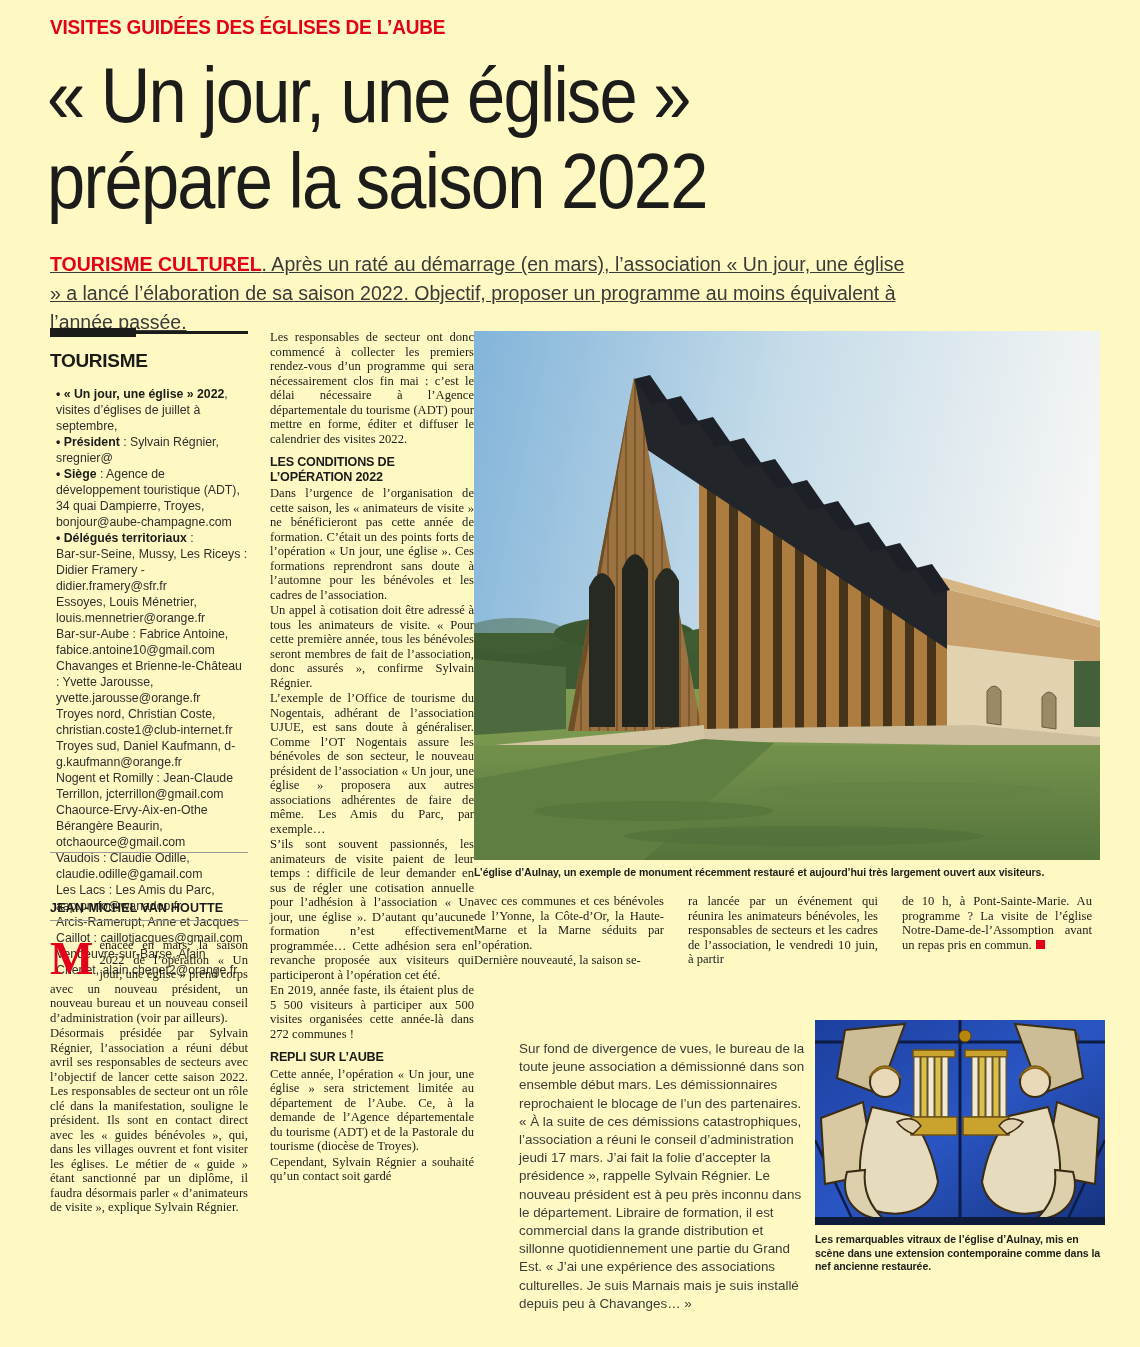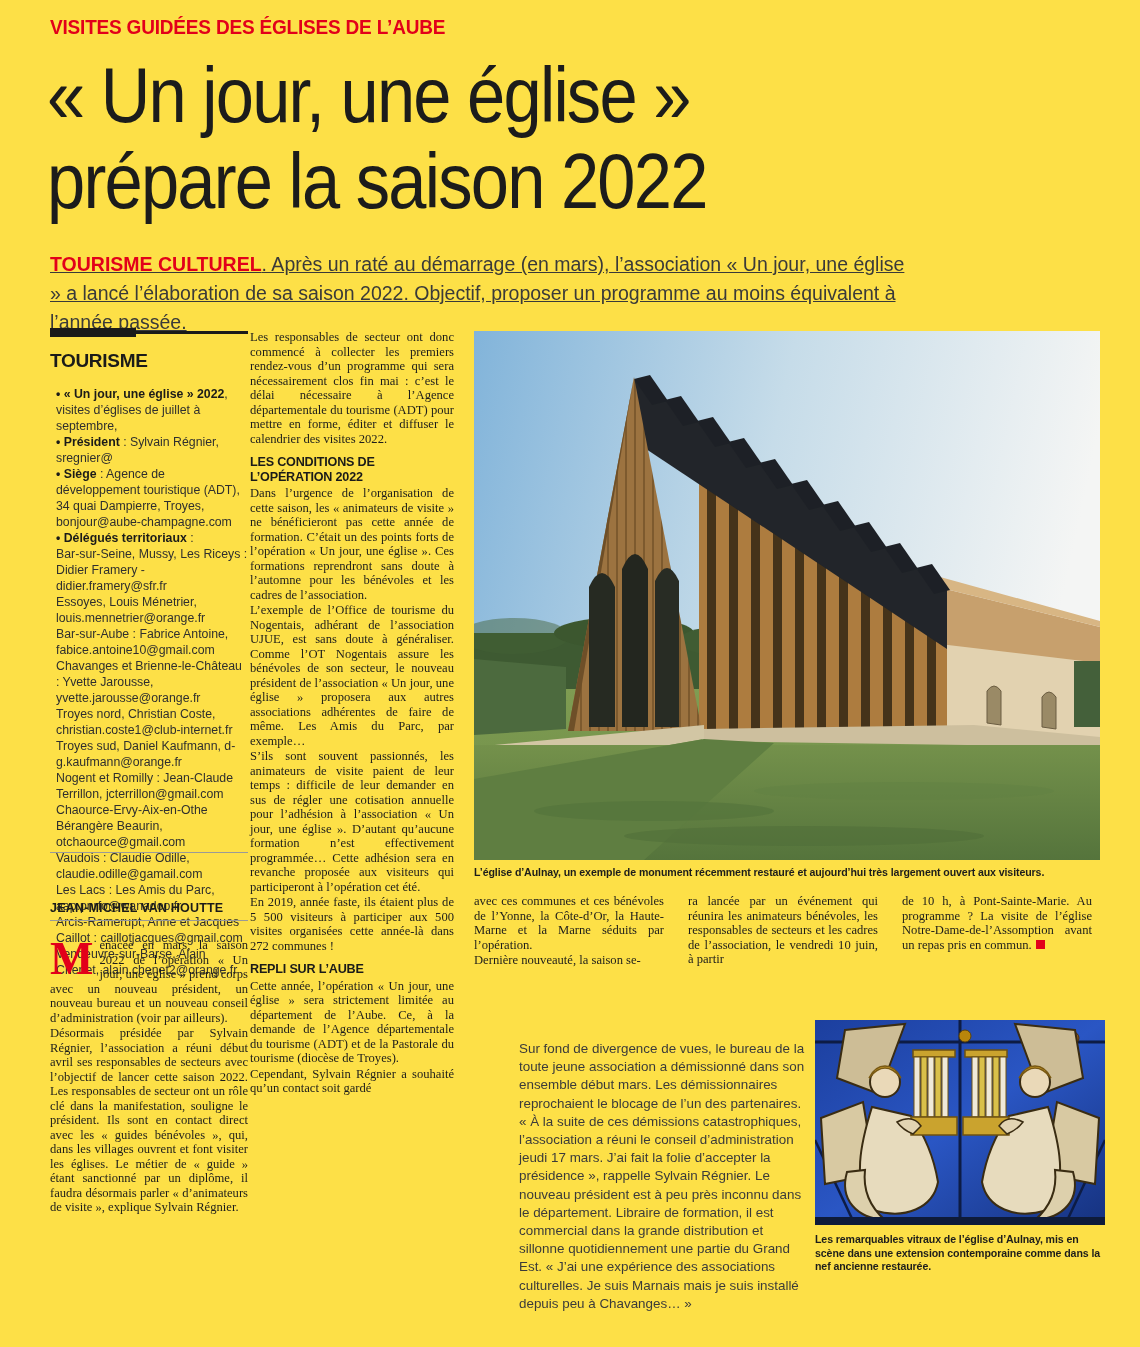--- a/index.html
+++ b/index.html
@@ -1,16 +1,16 @@
 <!DOCTYPE html>
 <html lang="fr"><head>
 <meta charset="utf-8">
 <style>
   html,body{margin:0;padding:0;background:#fff;}
-  #page{position:relative;width:1140px;height:1347px;background:#fde047;overflow:hidden;
+  #page{position:relative;width:1140px;height:1347px;background:#fef9c3;overflow:hidden;
         font-family:"Liberation Sans",sans-serif;color:#1d1d1b;}
   .abs{position:absolute;}
 
   
   .kicker{left:50px;top:16px;font-size:20px;font-weight:800;color:#e2001a;
           letter-spacing:-0.2px;transform:scaleX(.95);transform-origin:0 0;}
   .headline{left:47px;top:52px;font-size:78px;line-height:86px;font-weight:400;
             color:#1c1c1b;letter-spacing:-2px;transform:scaleX(.88);transform-origin:0 0;white-space:nowrap;}
   .lede{left:50px;top:250px;width:860px;font-size:19.5px;line-height:29px;color:#3a3a39;text-decoration:underline;}
   .lede .label{color:#e2001a;font-weight:800;}
@@ -25,21 +25,21 @@
   .pq-item b{font-weight:700;color:#1b1b19;}
 
   .rule{left:50px;width:198px;height:1px;background:#9a9a98;}
   .byline{left:50px;top:901px;font-size:12.5px;font-weight:800;letter-spacing:.2px;color:#1b1b19;}
 
   
   .bodycol{font-family:"Liberation Serif",serif;font-size:12.6px;line-height:14.5px;
            text-align:justify;color:#1d1d1b;}
   .bodycol p{margin:0 0 1px 0;}
   .col1{left:50px;top:938px;width:198px;}
-  .col2{left:250px;top:330px;width:204px;}
+  .col2{left:270px;top:330px;width:204px;}
   .col3{left:474px;top:894px;width:190px;}
   .col4{left:688px;top:894px;width:190px;}
   .col5{left:902px;top:894px;width:190px;}
   .dropcap{float:left;font-family:"Liberation Serif",serif;font-weight:700;color:#e2001a;
            font-size:46px;line-height:38px;padding:2px 6px 0 0;}
   .subhead{font-family:"Liberation Sans",sans-serif;font-weight:800;font-size:12.6px;
            letter-spacing:-0.2px;color:#1b1b19;margin:9px 0 2px 0;text-align:left;}
   .endmark{display:inline-block;width:9px;height:9px;background:#e2001a;margin-left:4px;}
 
   
@@ -98,20 +98,21 @@
 
   <div class="abs bodycol col1">
     <p><span class="dropcap">M</span><span>enacée en mars, la saison 2022 de l’opération « Un jour, une église » prend corps avec un nouveau président, un nouveau bureau et un nouveau conseil d’administration (voir par ailleurs).</span></p>
     <p>Désormais présidée par Sylvain Régnier, l’association a réuni début avril ses responsables de secteurs avec l’objectif de lancer cette saison 2022. Les responsables de secteur ont un rôle clé dans la manifestation, souligne le président. Ils sont en contact direct avec les « guides bénévoles », qui, dans les villages ouvrent et font visiter les églises. Le métier de « guide » étant sanctionné par un diplôme, il faudra désormais parler « d’animateurs de visite », explique Sylvain Régnier.</p>
   </div>
 
   <div class="abs bodycol col2">
     <p>Les responsables de secteur ont donc commencé à collecter les premiers rendez-vous d’un programme qui sera nécessairement clos fin mai : c’est le délai nécessaire à l’Agence départementale du tourisme (ADT) pour mettre en forme, éditer et diffuser le calendrier des visites 2022.</p>
     <div class="subhead">LES CONDITIONS DE L’OPÉRATION 2022</div>
     <p>Dans l’urgence de l’organisation de cette saison, les « animateurs de visite » ne bénéficieront pas cette année de formation. C’était un des points forts de l’opération « Un jour, une église ». Ces formations reprendront sans doute à l’automne pour les bénévoles et les cadres de l’association.</p>
+    <p>Un appel à cotisation doit être adressé à tous les animateurs de visite. « Pour cette première année, tous les bénévoles seront membres de fait de l’association, donc assurés », confirme Sylvain Régnier.</p>
     <p>L’exemple de l’Office de tourisme du Nogentais, adhérant de l’association UJUE, est sans doute à généraliser. Comme l’OT Nogentais assure les bénévoles de son secteur, le nouveau président de l’association « Un jour, une église » proposera aux autres associations adhérentes de faire de même. Les Amis du Parc, par exemple…</p>
     <p>S’ils sont souvent passionnés, les animateurs de visite paient de leur temps : difficile de leur demander en sus de régler une cotisation annuelle pour l’adhésion à l’association « Un jour, une église ». D’autant qu’aucune formation n’est effectivement programmée… Cette adhésion sera en revanche proposée aux visiteurs qui participeront à l’opération cet été.</p>
     <p>En 2019, année faste, ils étaient plus de 5 500 visiteurs à participer aux 500 visites organisées cette année-là dans 272 communes !</p>
     <div class="subhead">REPLI SUR L’AUBE</div>
     <p>Cette année, l’opération « Un jour, une église » sera strictement limitée au département de l’Aube. Ce, à la demande de l’Agence départementale du tourisme (ADT) et de la Pastorale du tourisme (diocèse de Troyes).</p>
     <p>Cependant, Sylvain Régnier a souhaité qu’un contact soit gardé</p>
   </div>
 
   <div class="abs mainphoto">
     <svg width="626" height="529" viewBox="0 0 626 529">

